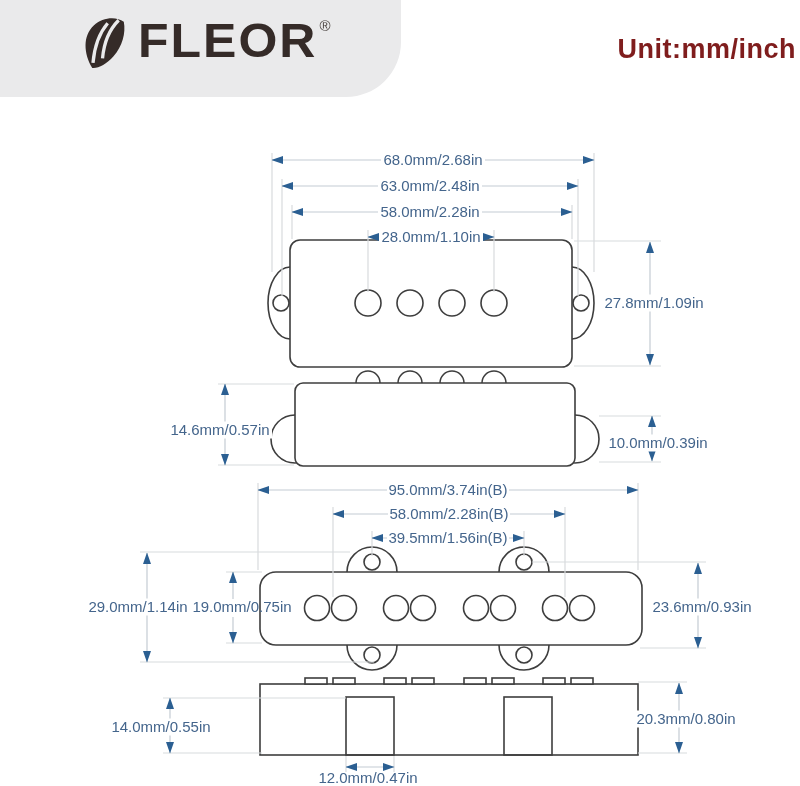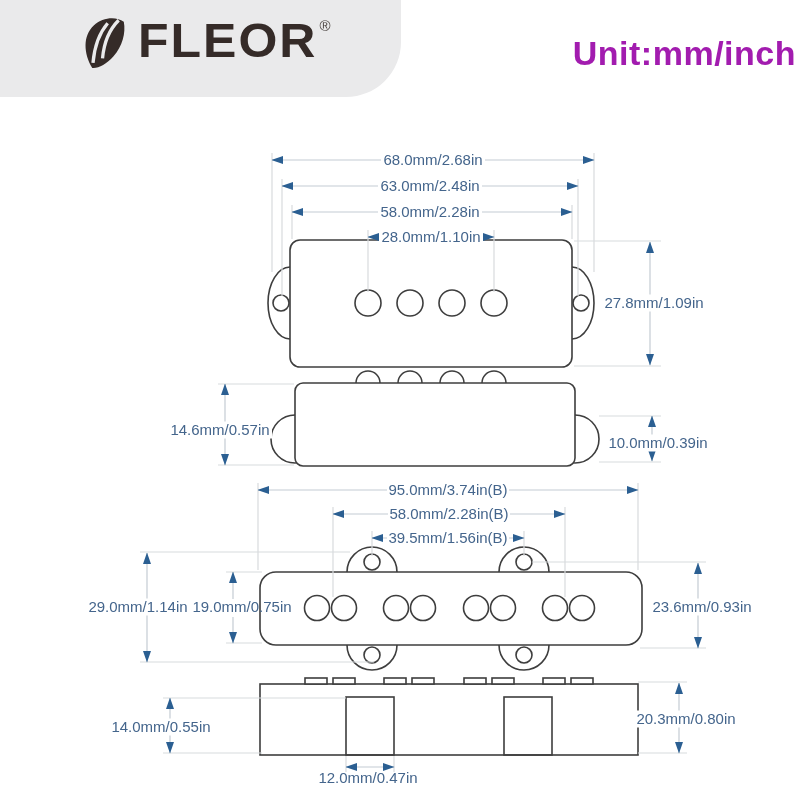--- a/index.html
+++ b/index.html
@@ -5,22 +5,22 @@
   html,body{margin:0;padding:0;background:#fff;}
   .canvas{position:relative;width:800px;height:786px;background:#ffffff;overflow:hidden;
           font-family:"Liberation Sans",sans-serif;}
   
   .brand-plate{position:absolute;left:0;top:0;width:401px;height:97px;
                background:#eaeaeb;border-bottom-right-radius:55px;}
   .logo-wrap{position:absolute;left:82px;top:12px;display:flex;align-items:flex-start;}
   .brand-text{color:#352b28;font-weight:bold;font-size:50px;line-height:58px;
               letter-spacing:2px;margin-left:12px;transform:scaleY(.97);}
   .reg-mark{color:#4a4340;font-size:15px;line-height:15px;margin-top:6px;margin-left:2px;}
-  .unit-label{position:absolute;right:4px;top:34px;color:#a21caf;font-weight:bold;
-              font-size:34px;letter-spacing:.5px;}
+  .unit-label{position:absolute;right:4px;top:34px;color:#7f1d1d;font-weight:bold;
+              font-size:27px;letter-spacing:.5px;}
   svg.drawing{position:absolute;left:0;top:0;}
   .dim-text{fill:#44658c;font-size:15px;font-family:"Liberation Sans",sans-serif;}
 </style>
 </head>
 <body>
 
 <div class="canvas">
 
   <div class="brand-plate"></div>
   <div class="logo-wrap">

